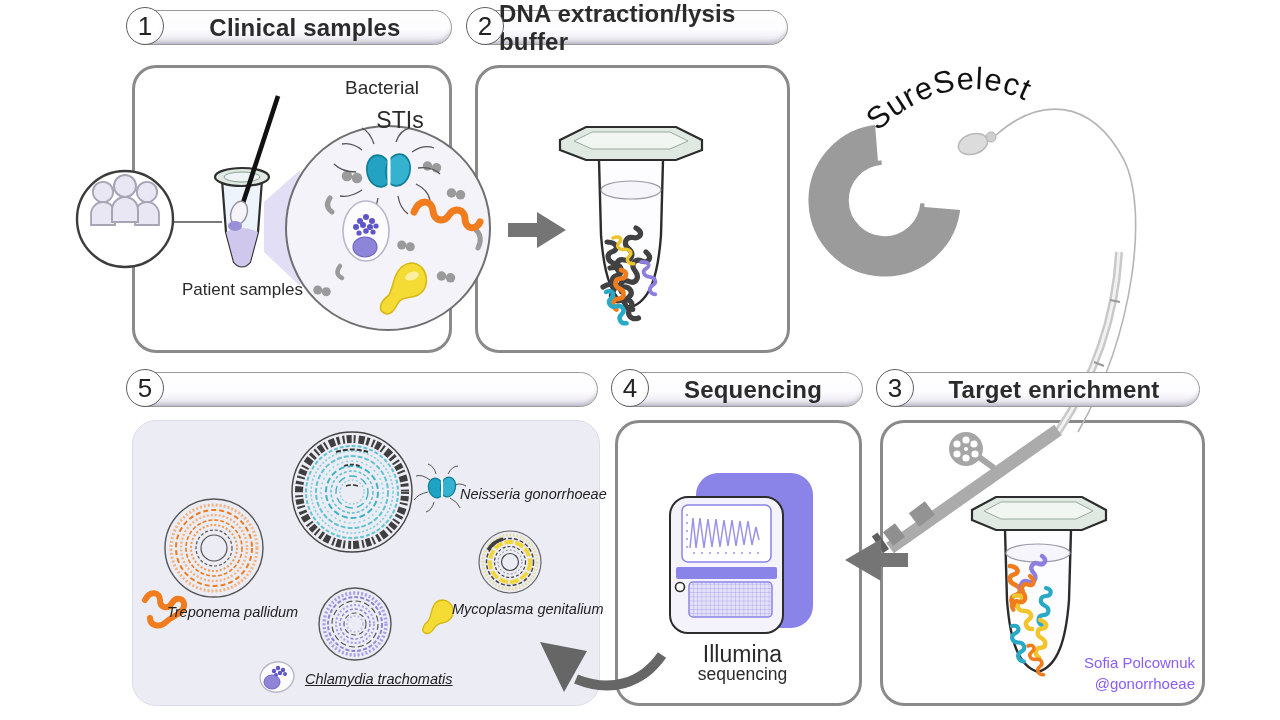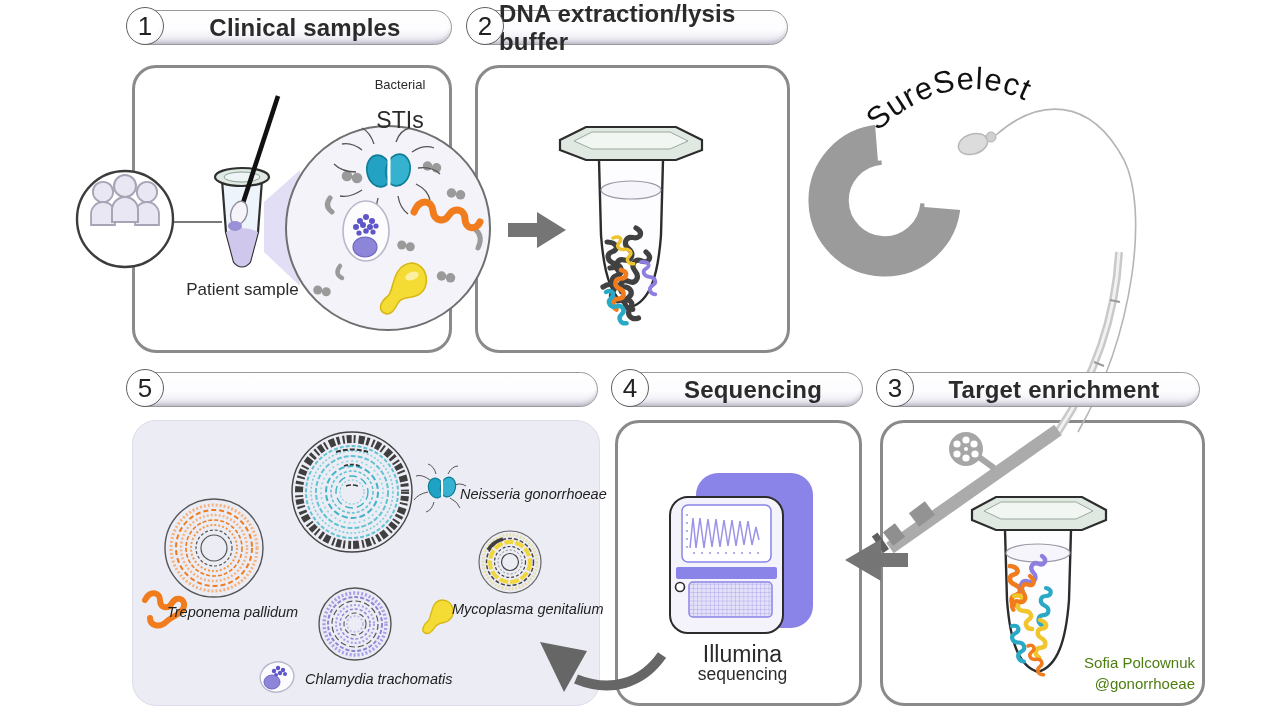--- a/index.html
+++ b/index.html
@@ -19,21 +19,21 @@
   .pill .num{
     position:absolute;left:-3px;top:-4px;width:38px;height:38px;border-radius:50%;
     border:1.5px solid #5f5f5f;background:radial-gradient(circle at 35% 30%,#ffffff 60%,#eeecf5);
     display:flex;align-items:center;justify-content:center;
     font-size:26px;font-weight:400;color:#222;box-sizing:border-box;
   }
   .pill .lbl{font-size:24px;font-weight:700;letter-spacing:.2px;padding-left:30px;}
   .txt{position:absolute;z-index:6;}
   .center{text-align:center;}
   .species{font-style:italic;font-size:14.5px;white-space:nowrap;color:#1f1f1f;}
-  .credit{color:#4d7c0f;font-size:15px;text-align:right;line-height:20px;}
+  .credit{color:#8b5cf6;font-size:15px;text-align:right;line-height:20px;}
 </style>
 </head>
 <body>
 
 <div id="canvas">
 
   <div class="panel" style="left:132px;top:65px;width:320px;height:288px;"></div>
   <div class="panel" style="left:475px;top:65px;width:315px;height:288px;"></div>
   <div class="panel soft" style="left:132px;top:420px;width:468px;height:286px;"></div>
   <div class="panel" style="left:615px;top:420px;width:247px;height:286px;"></div>
@@ -340,28 +340,28 @@
   </div>
   <div class="pill" style="left:613px;top:372px;width:248px;">
     <div class="num">4</div>
     <div class="lbl">Sequencing</div>
   </div>
   <div class="pill" style="left:878px;top:372px;width:320px;">
     <div class="num">3</div>
     <div class="lbl">Target enrichment</div>
   </div>
 
-  <div class="txt center" style="left:330px;top:77px;width:140px;font-size:13px;">Bacterial</div>
+  <div class="txt center" style="left:312px;top:77px;width:140px;font-size:19px;">Bacterial</div>
   <div class="txt center" style="left:330px;top:107px;width:140px;font-size:23px;">STIs</div>
-  <div class="txt center" style="left:160px;top:280px;width:165px;font-size:17px;">Patient sample</div>
+  <div class="txt center" style="left:160px;top:280px;width:165px;font-size:17px;">Patient samples</div>
 
   <div class="txt species" style="left:460px;top:486px;">Neisseria gonorrhoeae</div>
   <div class="txt species" style="left:167px;top:604px;">Treponema pallidum</div>
   <div class="txt species" style="left:452px;top:601px;">Mycoplasma genitalium</div>
-  <div class="txt species" style="left:305px;top:671px;">Chlamydia trachomatis</div>
+  <div class="txt species" style="left:305px;top:671px;text-decoration:underline;">Chlamydia trachomatis</div>
 
   <div class="txt center" style="left:655px;top:641px;width:175px;font-size:23px;text-align:center;">Illumina</div>
   <div class="txt center" style="left:655px;top:664px;width:175px;font-size:17.5px;">sequencing</div>
 
   <div class="txt credit" style="left:1020px;top:653px;width:175px;">Sofia Polcownuk</div>
   <div class="txt credit" style="left:1020px;top:674px;width:175px;">@gonorrhoeae</div>
 
 </div>
 
 </body></html>

